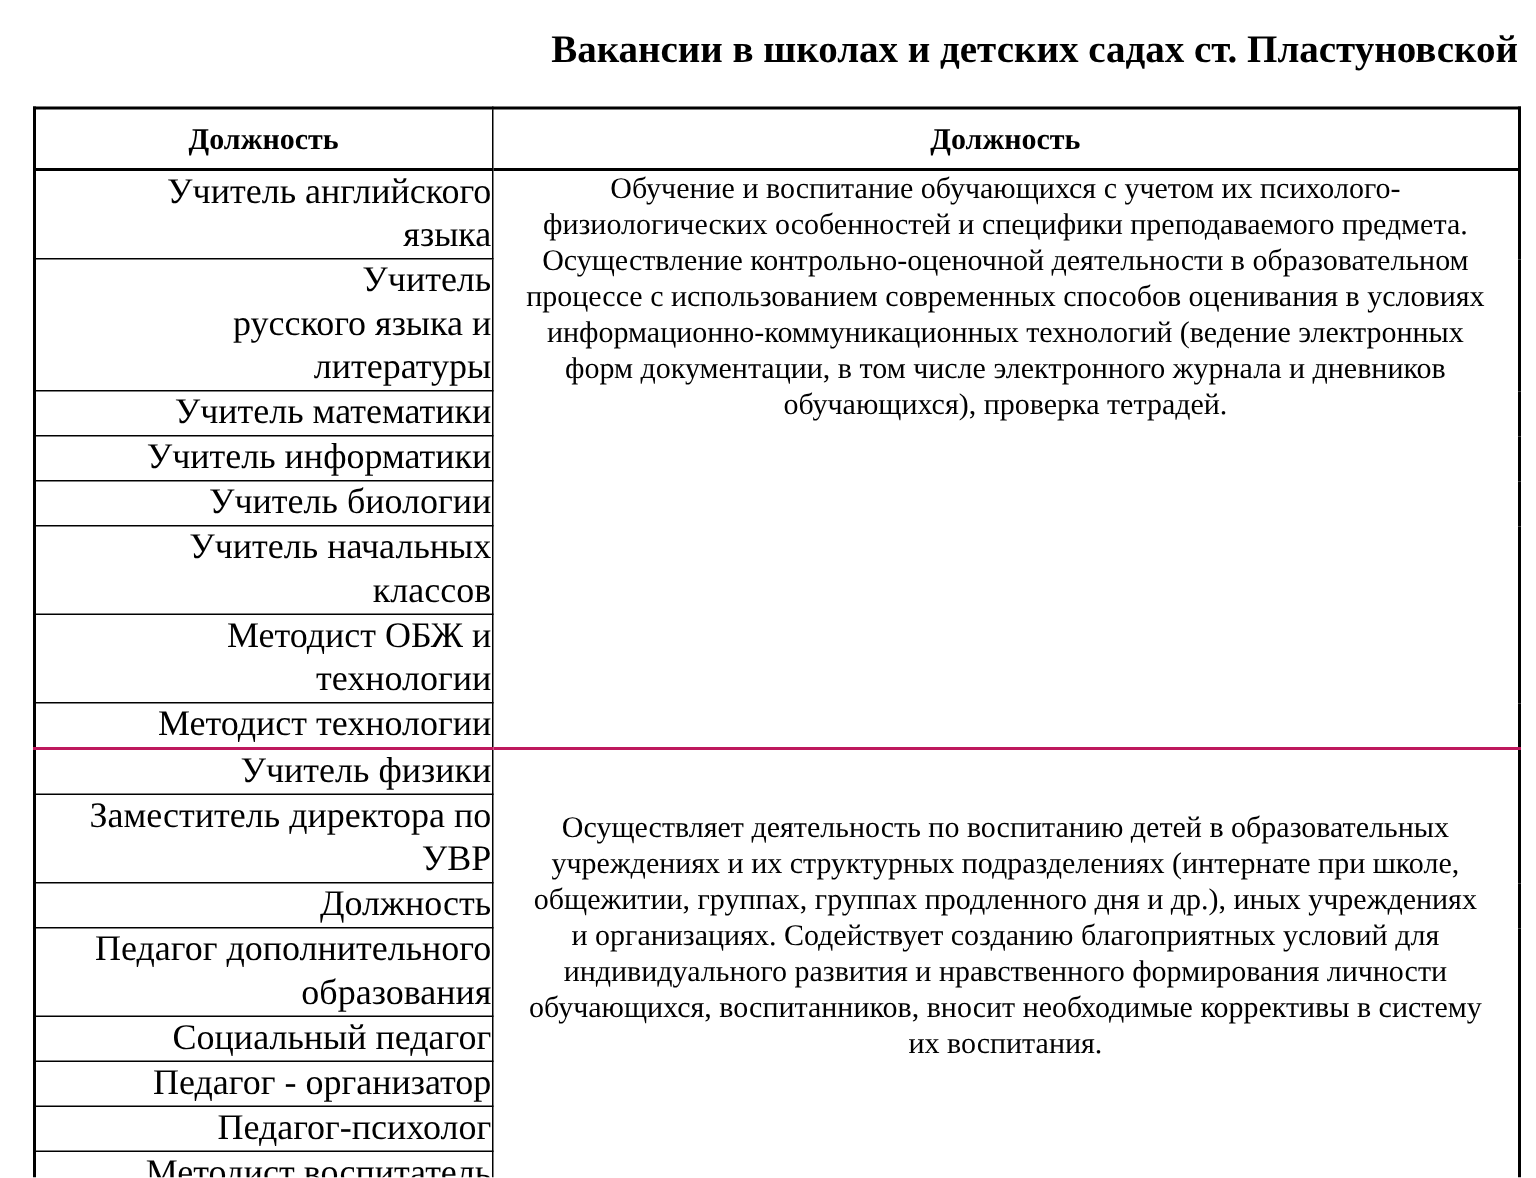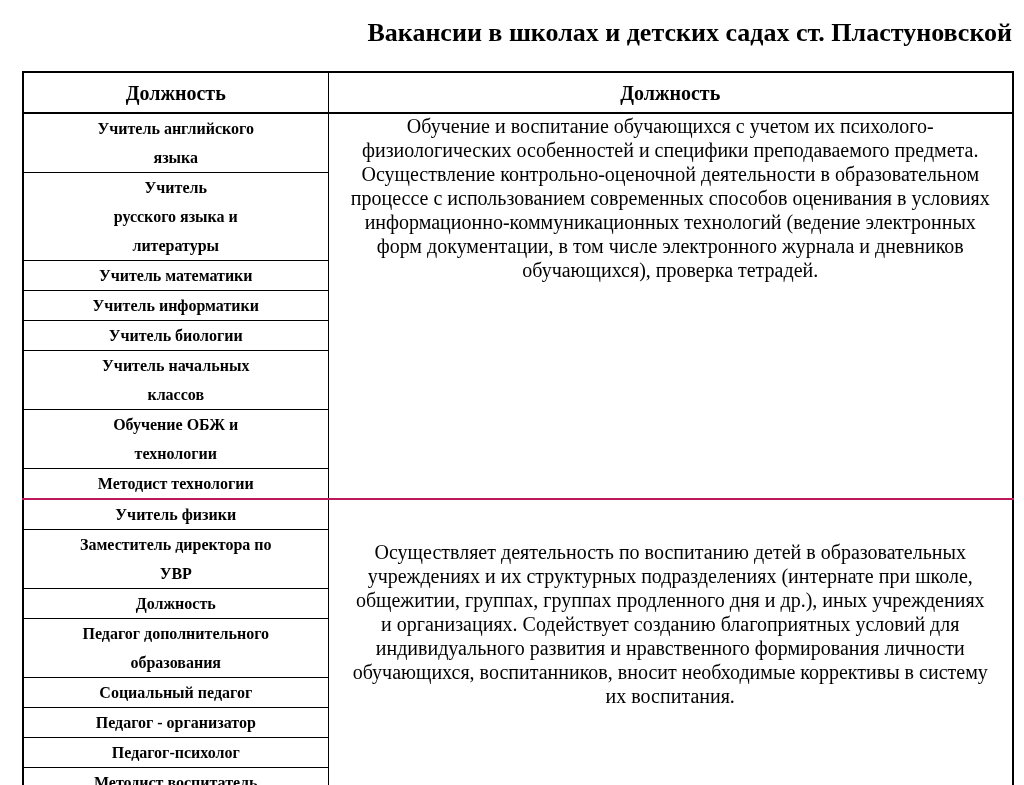--- a/index.html
+++ b/index.html
@@ -44,24 +44,24 @@
     height: 41px;
     font-size: 20px;
     font-weight: bold;
     text-align: center;
     vertical-align: middle;
     line-height: 26px;
   }
   col.c-pos { width: 305px; }
   col.c-req { width: 685px; }
   td.pos {
-    text-align: center;
+    text-align: right;
     vertical-align: middle;
-    font-weight: bold;
-    font-size: 16px;
+    font-weight: normal;
+    font-size: 24px;
     line-height: 29px;
     white-space: pre-line;
     padding: 0 2px;
   }
   td.req {
     text-align: center;
     vertical-align: top;
     font-weight: normal;
     font-size: 20px;
     line-height: 24px;
@@ -116,21 +116,21 @@
         <td class="pos">Учитель информатики</td>
       </tr>
       <tr>
         <td class="pos">Учитель биологии</td>
       </tr>
       <tr>
         <td class="pos">Учитель начальных
 классов</td>
       </tr>
       <tr>
-        <td class="pos">Обучение ОБЖ и
+        <td class="pos">Методист ОБЖ и
 технологии</td>
       </tr>
       <tr>
         <td class="pos">Методист технологии</td>
       </tr>
 
       <tr class="section">
         <td class="pos">Учитель физики</td>
         <td class="req second" rowspan="8">Осуществляет деятельность по воспитанию детей в образовательных
 учреждениях и их структурных подразделениях (интернате при школе,

